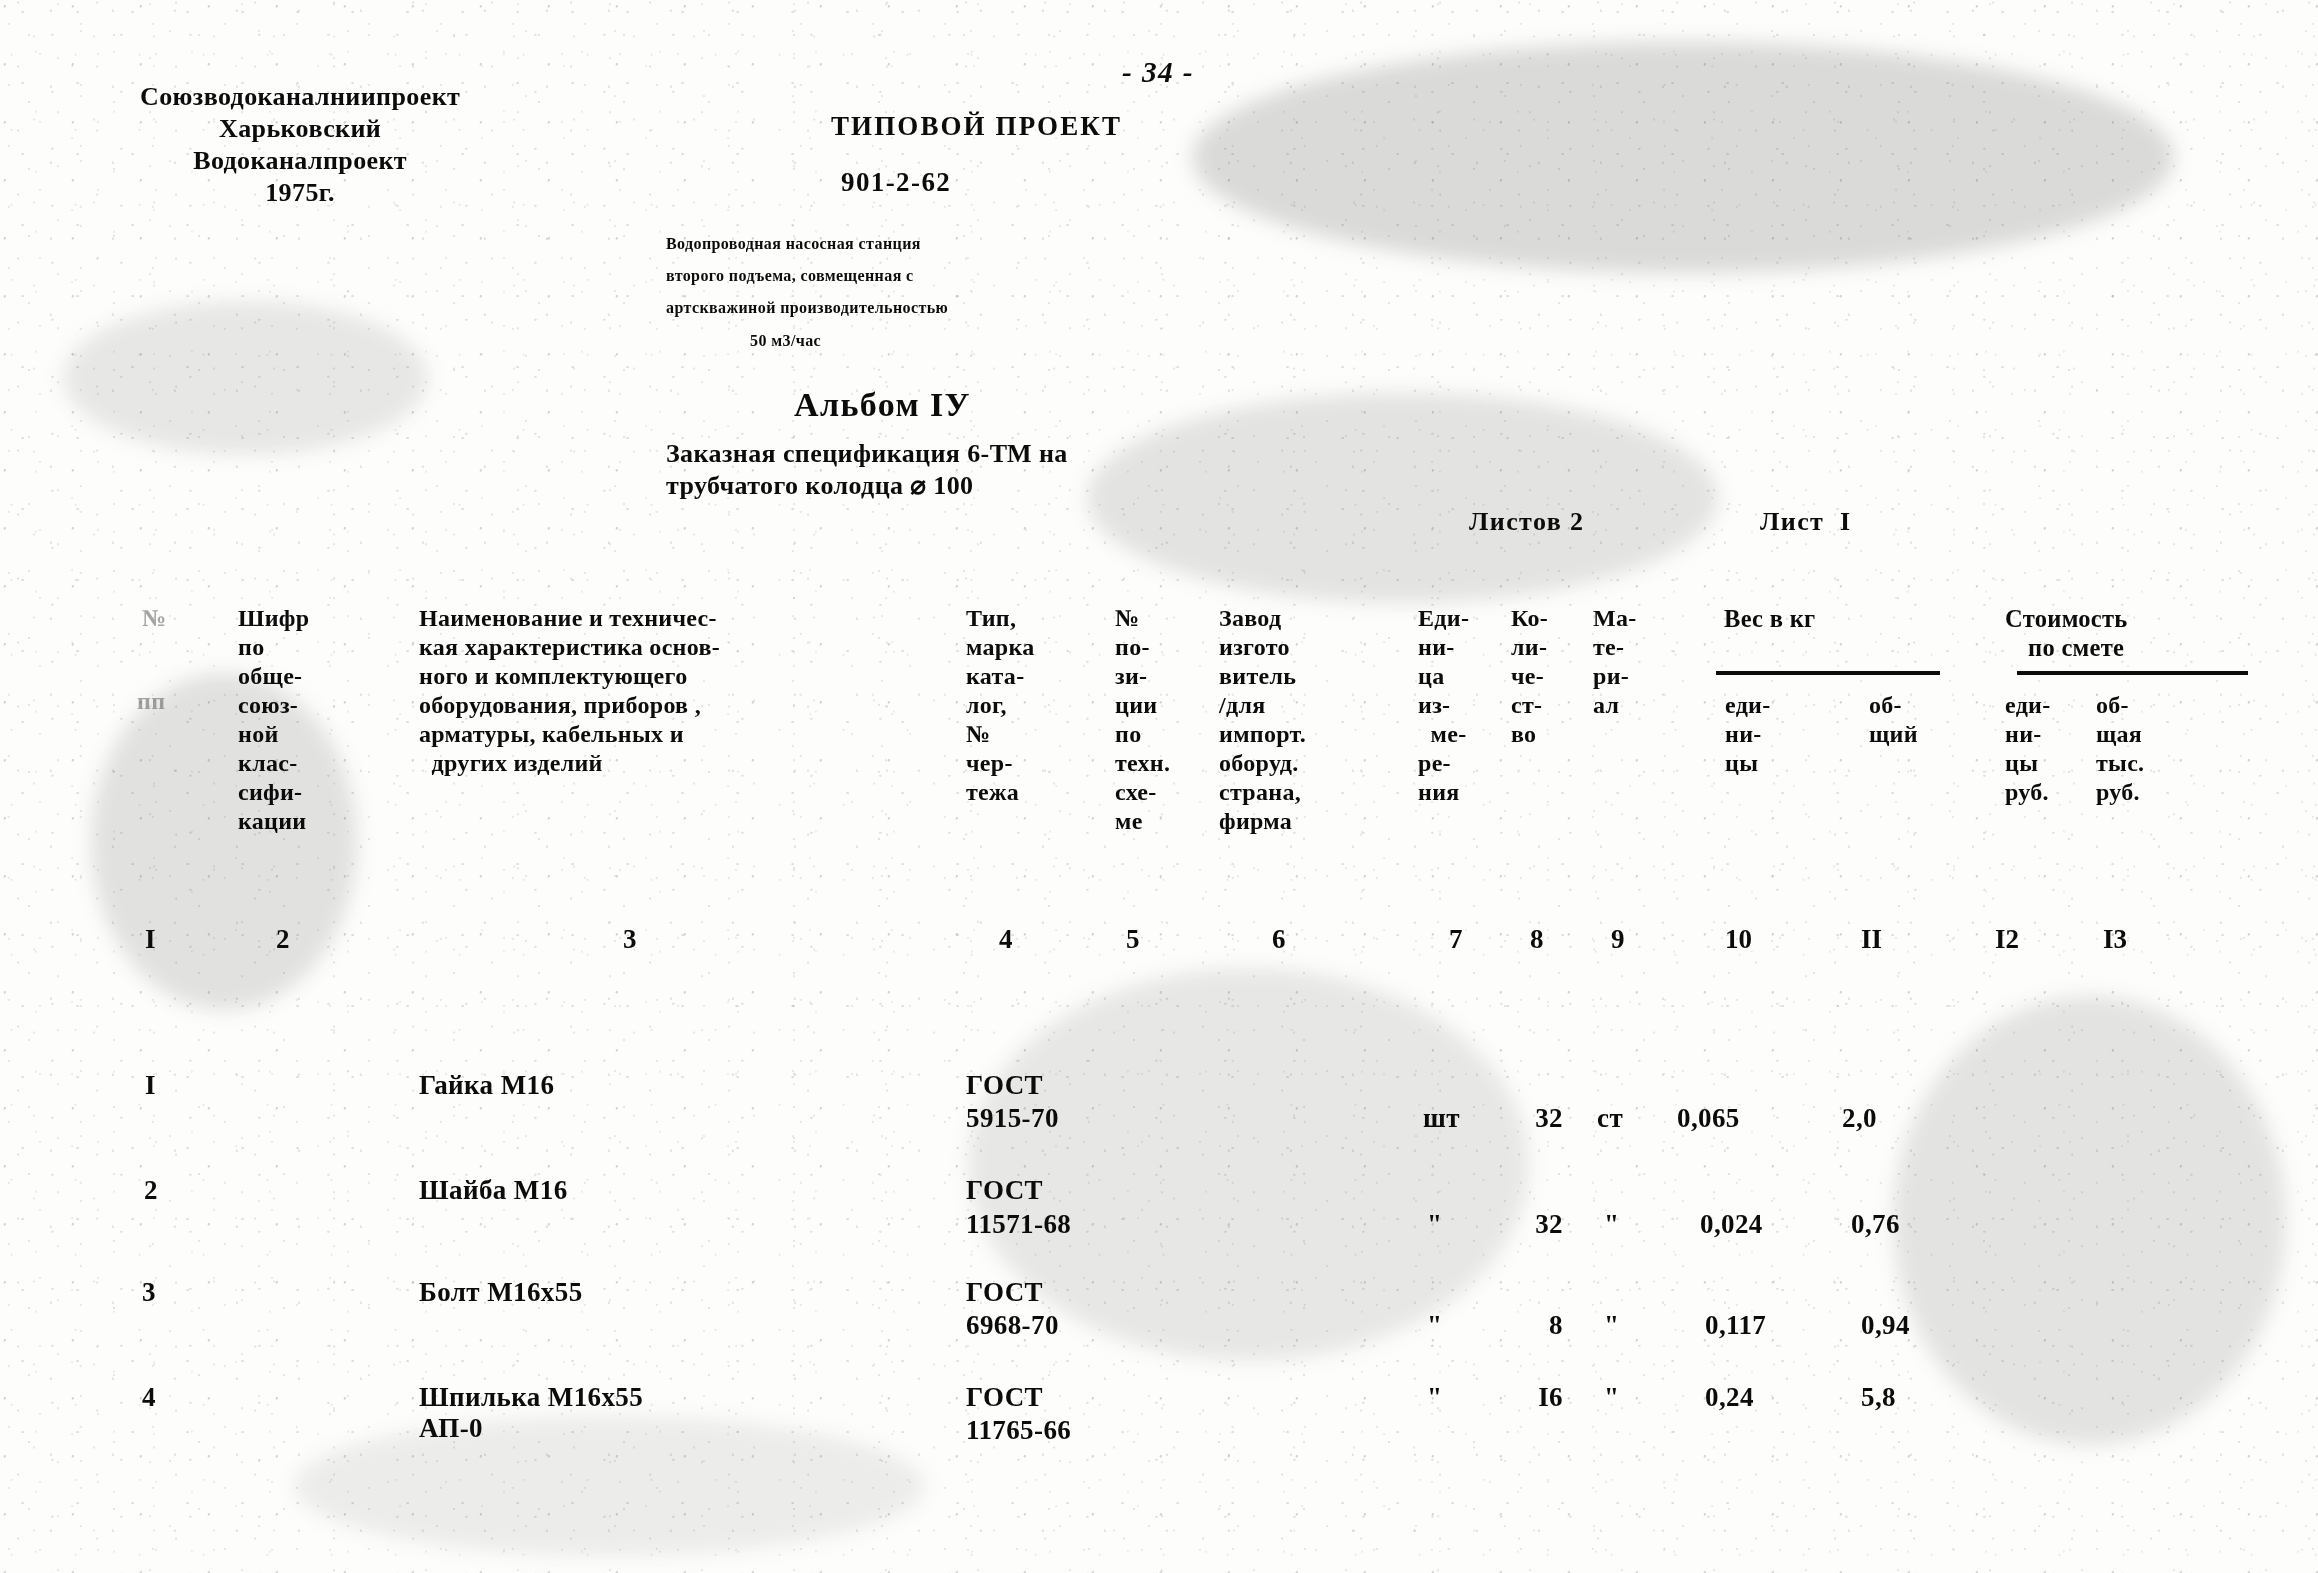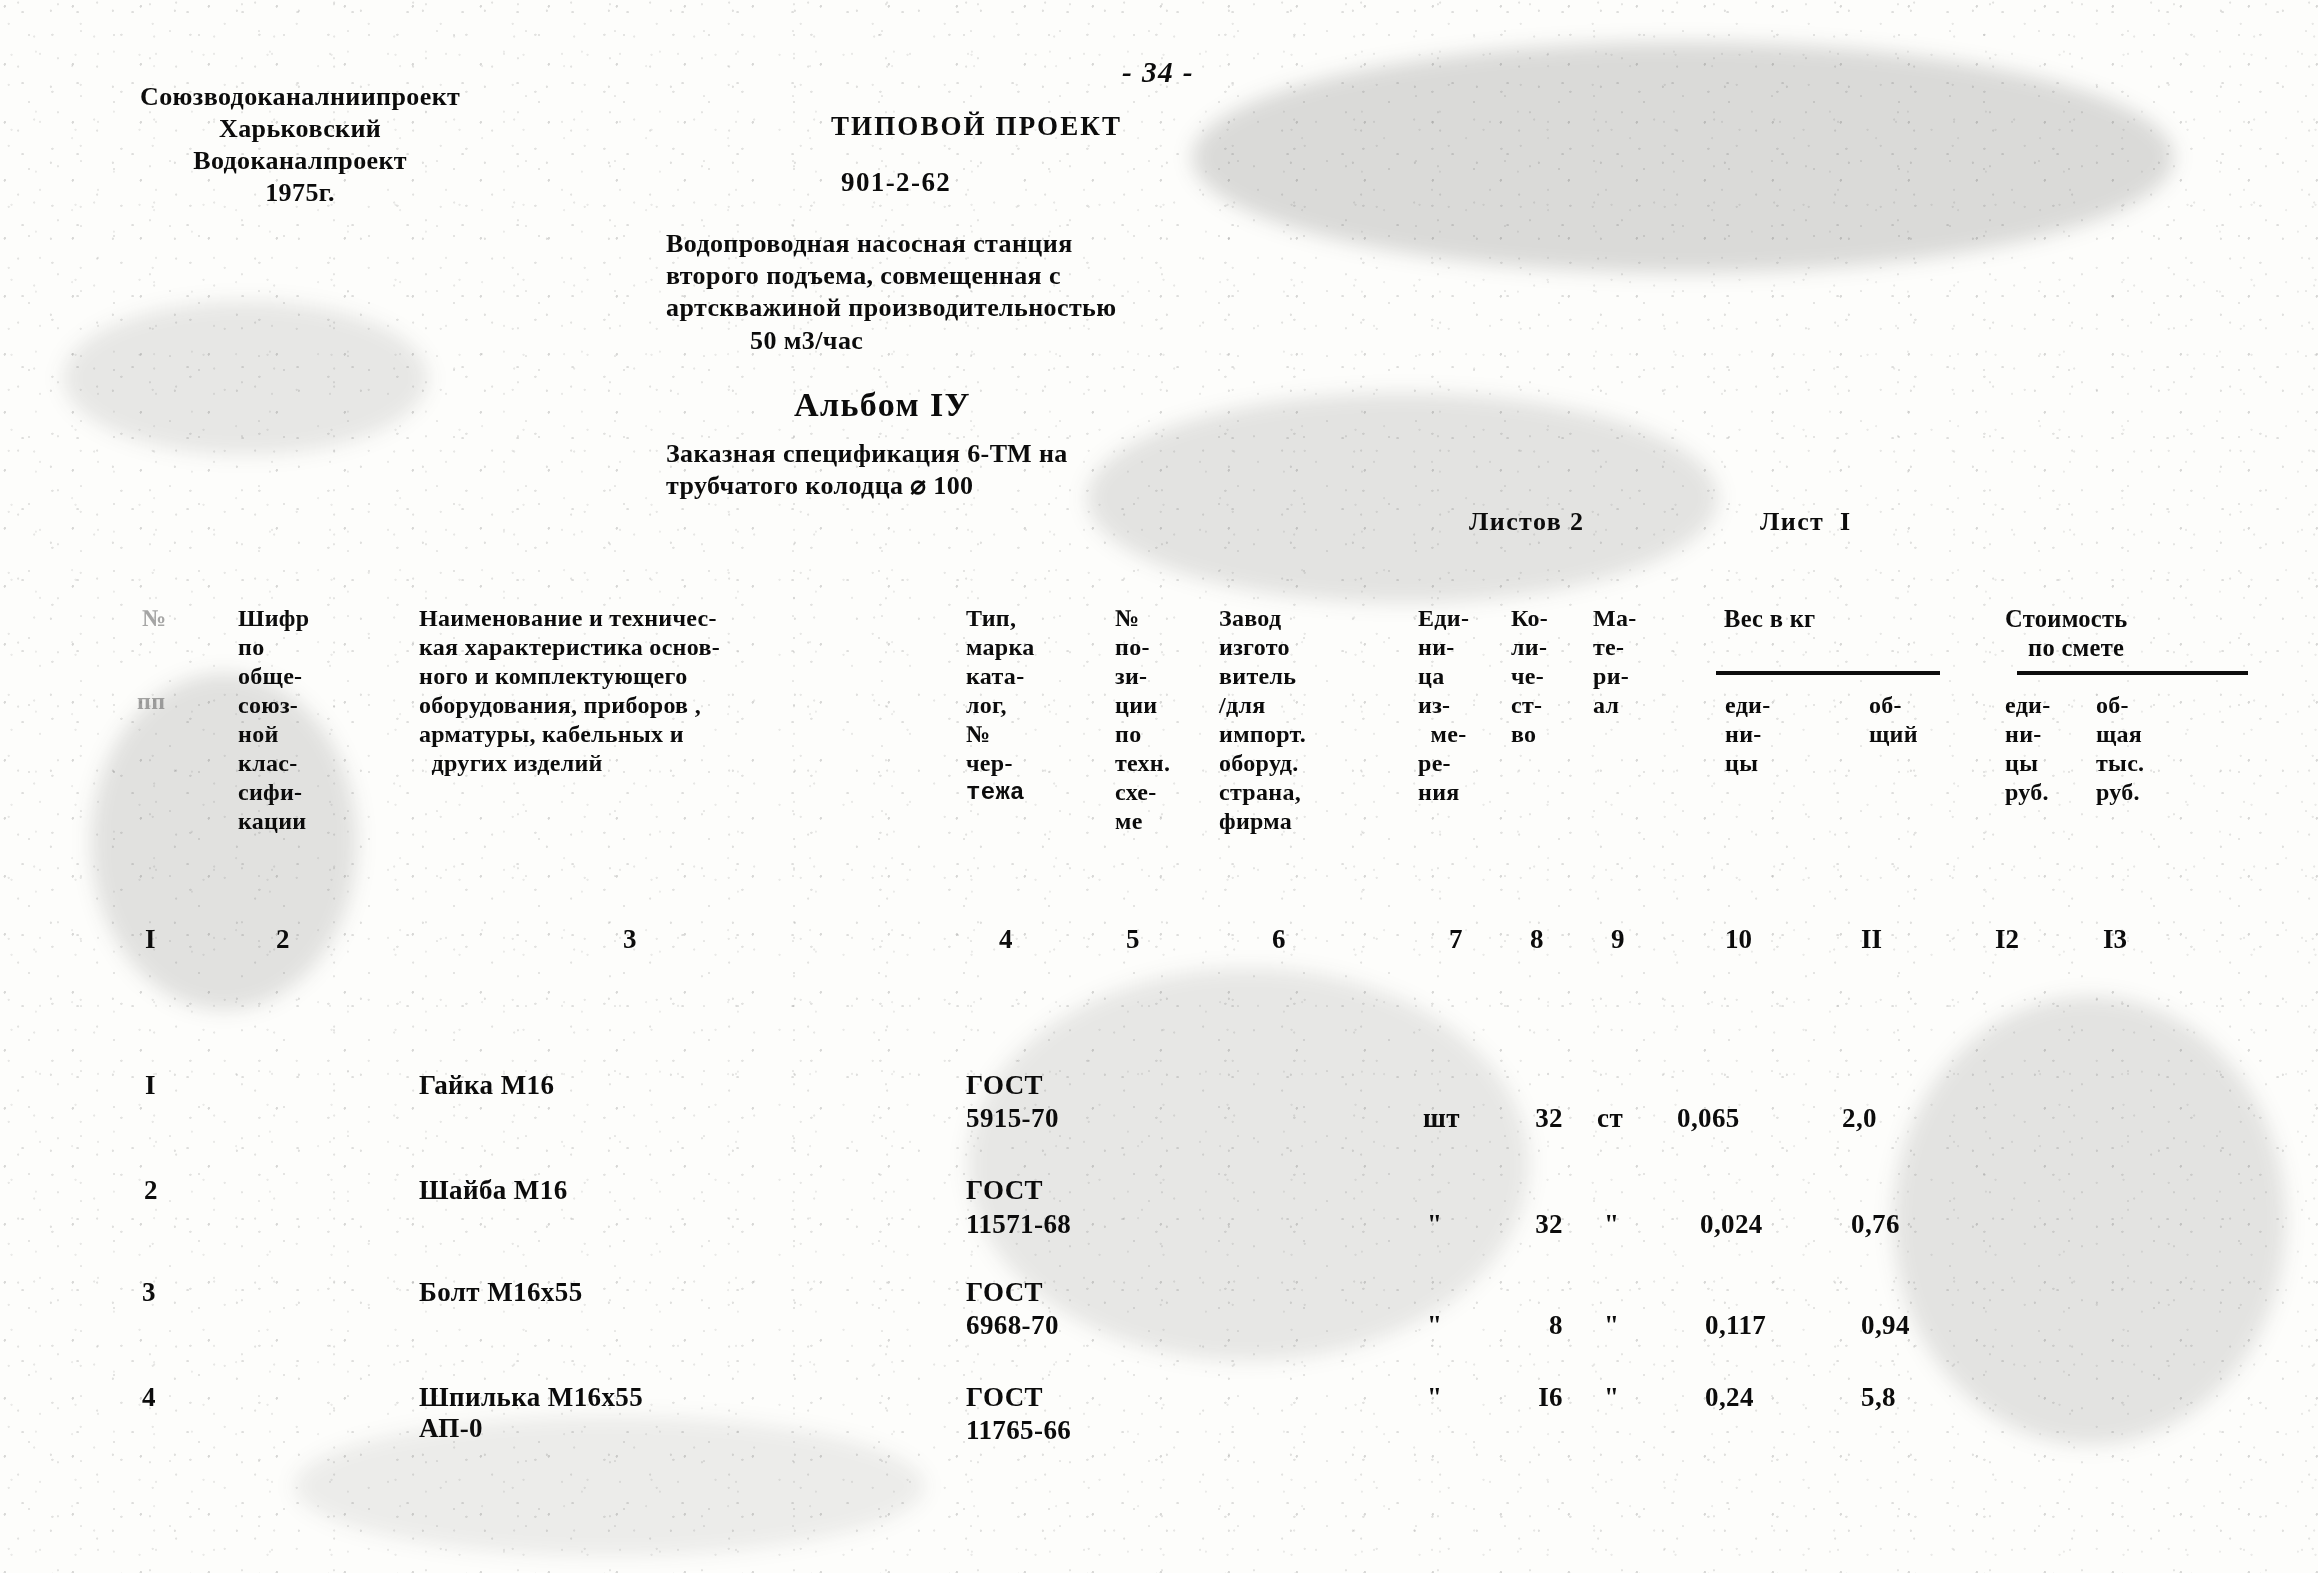--- a/index.html
+++ b/index.html
@@ -72,21 +72,21 @@
     font-size: 27px;
     line-height: 34px;
     letter-spacing: 2.1px;
   }
   .code {
     font-size: 27px;
     line-height: 34px;
     letter-spacing: 1.4px;
   }
   .desc {
-    font-size: 26px;
+    font-size: 16px;
     line-height: 32px;
   }
   .album {
     font-size: 34px;
     line-height: 32px;
     letter-spacing: 1.4px;
   }
   .spec {
     font-size: 26px;
     line-height: 32px;
@@ -204,21 +204,21 @@
     <div class="thcell" style="position:relative;">  других изделий</div>
   </div>
 
   <div style="position:absolute; left:966px; top:604px;">
     <div class="thcell" style="position:relative;">Тип,</div>
     <div class="thcell" style="position:relative;">марка</div>
     <div class="thcell" style="position:relative;">ката-</div>
     <div class="thcell" style="position:relative;">лог,</div>
     <div class="thcell" style="position:relative;">№</div>
     <div class="thcell" style="position:relative;">чер-</div>
-    <div class="thcell" style="position:relative;font-family:Liberation Mono, monospace;">тежа</div>
+    <div class="thcell" style="position:relative;">тежа</div>
   </div>
 
   <div style="position:absolute; left:1115px; top:604px;">
     <div class="thcell" style="position:relative;">№</div>
     <div class="thcell" style="position:relative;">по-</div>
     <div class="thcell" style="position:relative;">зи-</div>
     <div class="thcell" style="position:relative;">ции</div>
     <div class="thcell" style="position:relative;">по</div>
     <div class="thcell" style="position:relative;">техн.</div>
     <div class="thcell" style="position:relative;">схе-</div>

